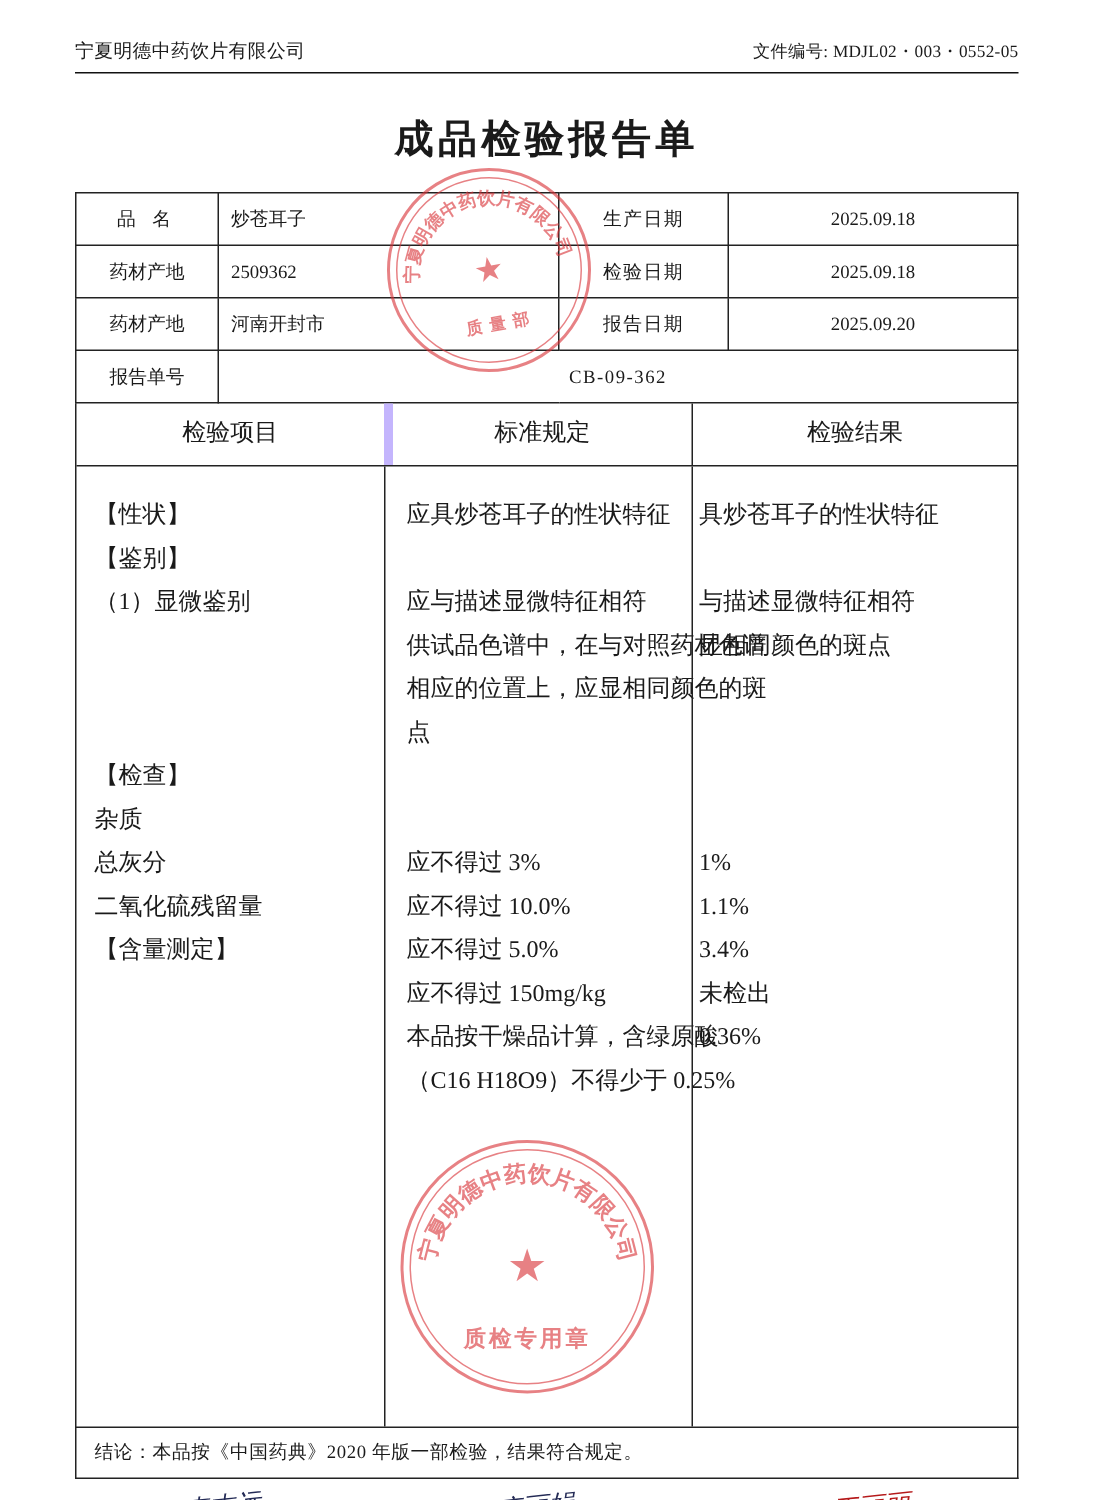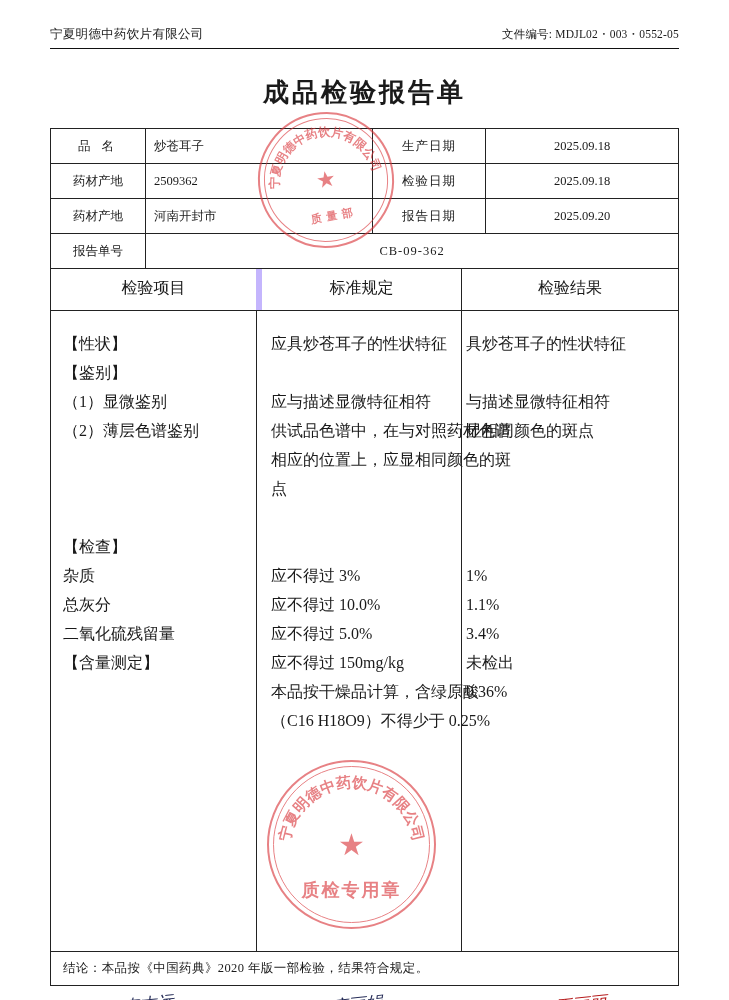--- a/index.html
+++ b/index.html
@@ -168,21 +168,21 @@
     width: 132px; height: 132px;
     left: 258px; top: 112px;
     transform: rotate(-10deg);
   }
   .stamp-small .star { font-size: 22px; }
   .stamp-small .bottom-text { font-size: 11px; bottom: 17%; letter-spacing: 1px;}
   .stamp-big {
     width: 165px; height: 165px;
     left: 267px; top: 760px;
   }
-  .stamp-big .bottom-text { font-size: 18px; bottom: 15%; }
+  .stamp-big .bottom-text { font-size: 15px; bottom: 15%; }
   svg.arc text {
     fill: #d9353a;
     font-family: "Liberation Sans", sans-serif;
     font-weight: bold;
   }
 </style>
 </head>
 <body>
 
 <div class="page">
@@ -231,21 +231,20 @@
       <div class="hcell h3">检验结果</div>
     </div>
 
     <div class="results-inner">
 
       <div class="colbox a">
         <div class="spacer-18"></div>
         <div class="row-line">【性状】</div>
         <div class="row-line">【鉴别】</div>
         <div class="row-line">（1）显微鉴别</div>
-        <div class="row-line">（2）薄层色谱鉴别</div>
         <div class="row-line blank"></div>
         <div class="row-line blank"></div>
         <div class="row-line blank"></div>
         <div class="row-line">【检查】</div>
         <div class="row-line">杂质</div>
         <div class="row-line">总灰分</div>
         <div class="row-line">二氧化硫残留量</div>
         <div class="row-line">【含量测定】</div>
       </div>
 

